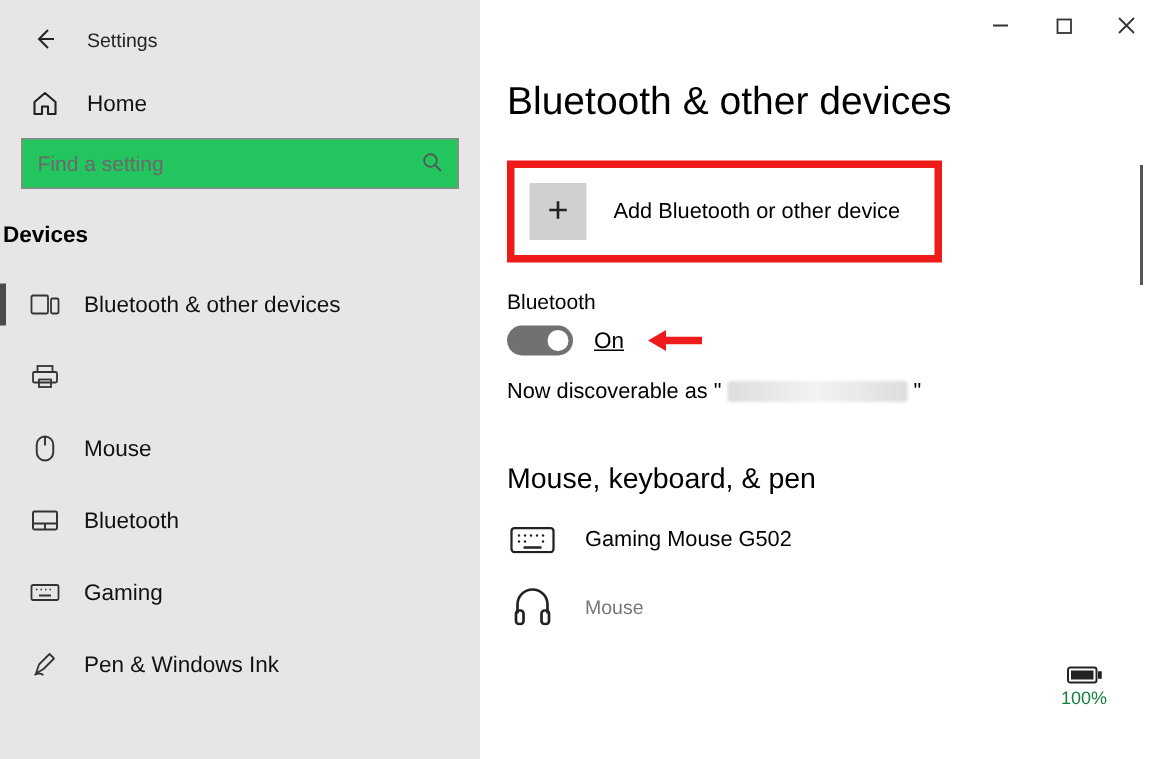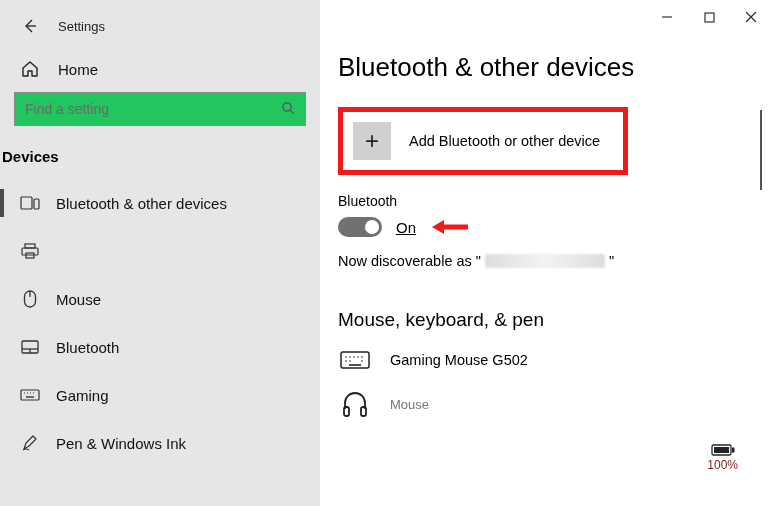--- a/index.html
+++ b/index.html
@@ -161,21 +161,21 @@
     padding: 4px 0 18px 0;
   }
   .device-row .dev-icon { width:34px; display:flex; justify-content:center; color:#222;}
   .device-row .dev-text .dname { font-size:14.5px; }
   .device-row .dev-text .dstatus { font-size:13px; color:#777; }
   .battery-block {
     position:absolute;
     right:30px;
     bottom:34px;
     display:flex; flex-direction:column; align-items:center;
-    font-size:12px; color:#7f1d1d;
+    font-size:12px; color:#15803d;
   }
   .battery-block svg { margin-bottom:2px; }
 </style>
 </head>
 <body>
 
 <div class="sidebar">
 
   <div class="titlebar-row">
     <div class="back-btn">

